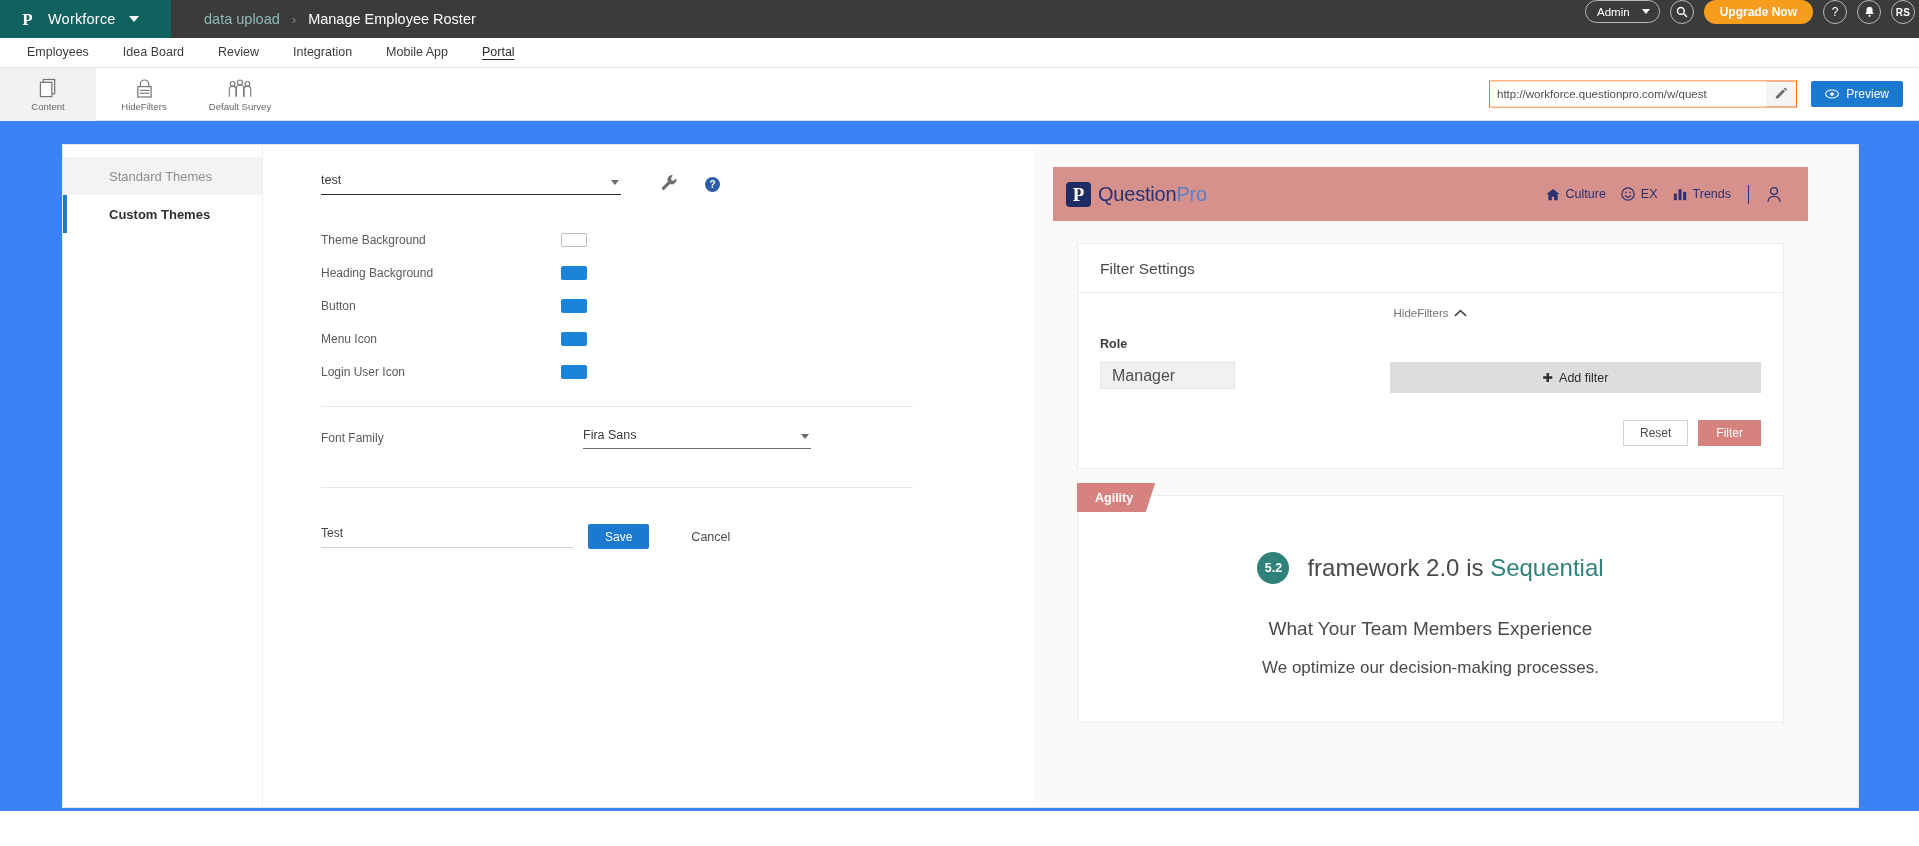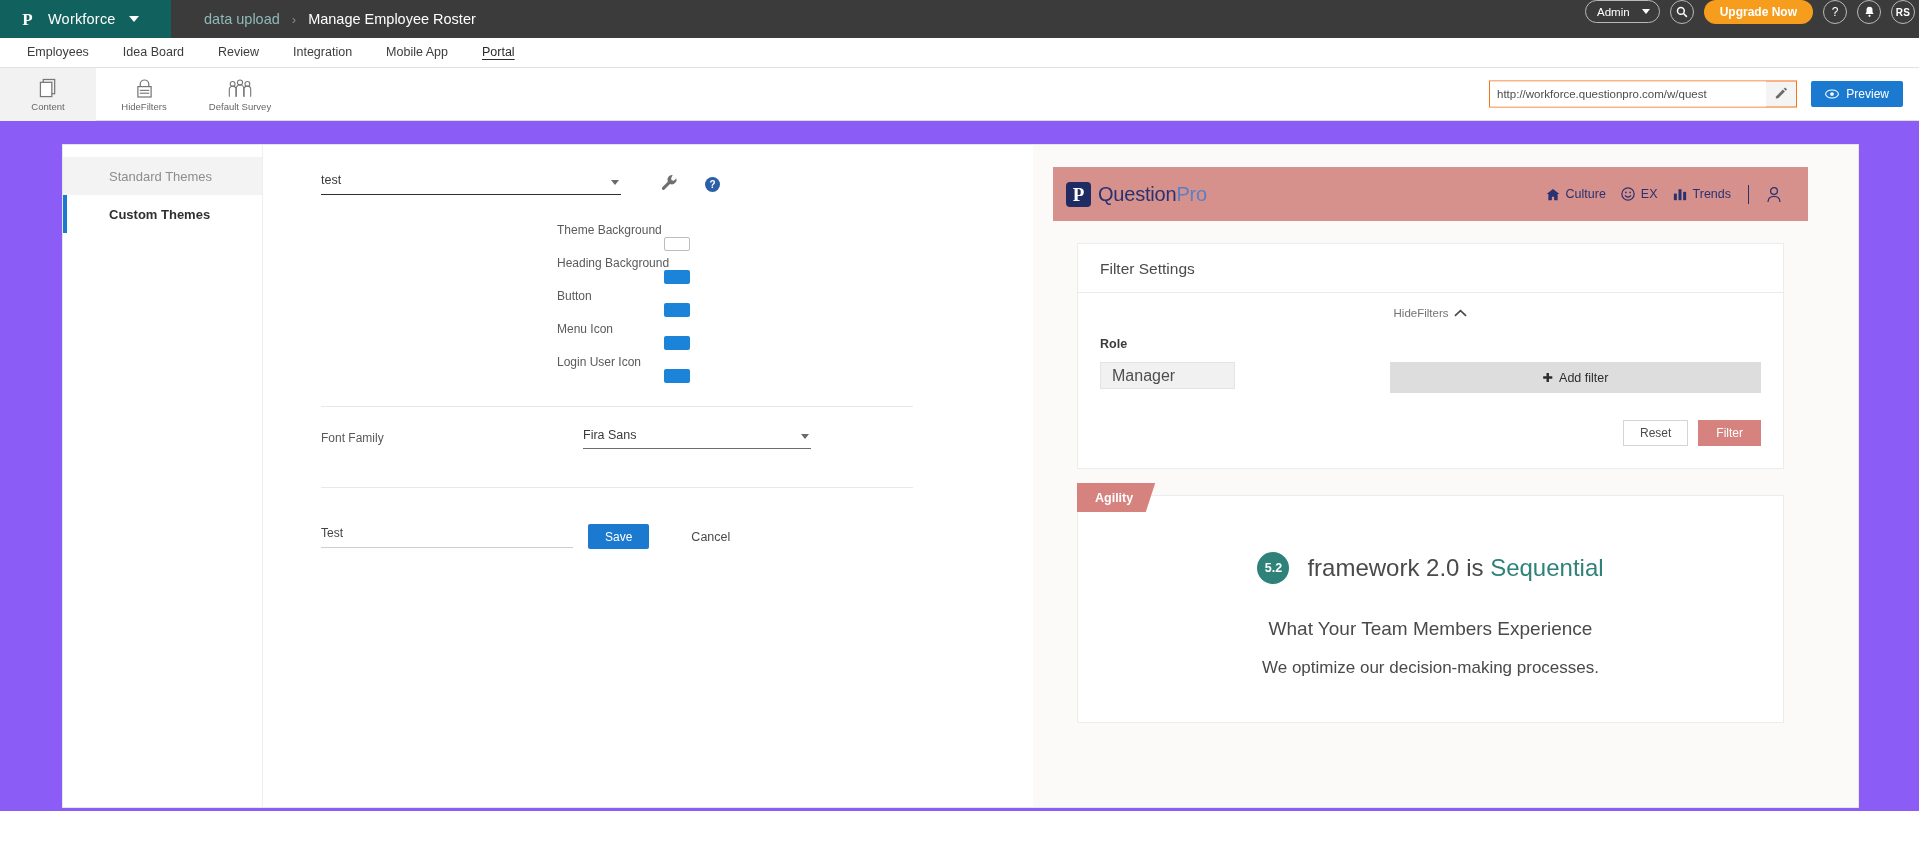--- a/index.html
+++ b/index.html
@@ -110,21 +110,21 @@
   }
   .pencil-ico { width: 30px; text-align: center; color: #6b6b6b; font-size: 12px; }
   .btn-preview {
     position: absolute; right: 16px; top: 50%; transform: translateY(-50%);
     background: #1b79d0; color: #ffffff; font-size: 12px;
     height: 26px; padding: 0 14px; border-radius: 2px;
     display: flex; align-items: center; gap: 7px;
   }
 
   
-  .stage { width: 100%; height: 690px; background: #8b5cf6; padding: 23px 16px 0 62px; }
+  .stage { width: 100%; height: 690px; background: #3b82f6; padding: 23px 16px 0 62px; }
   .panel {
     width: 1797px; height: 664px;
     border: 1px solid #e6e6e6; background: #ffffff;
     display: flex;
   }
   .side {
     width: 200px; flex-shrink: 0; padding-top: 12px;
     border-right: 1px solid #efefef;
   }
   .side-item {
@@ -154,21 +154,21 @@
   .wrench { margin-left: 40px; color: #6f6f6f; }
   .help-ico {
     margin-left: 27px; width: 15px; height: 15px; border-radius: 50%;
     background: #2b5fa8; color: #ffffff; font-size: 10px; font-weight: bold;
     display: flex; align-items: center; justify-content: center;
   }
 
   .color-list { margin-top: 28px; }
   .color-row {
     height: 33px; display: flex; align-items: center;
-    font-size: 12px; color: #5a5a5a; flex-direction: column;
+    font-size: 12px; color: #5a5a5a;
   }
   .color-row .lbl { width: 240px; }
   .swatch { width: 26px; height: 14px; border-radius: 2px; }
   .swatch.empty { background: #ffffff; border: 1px solid #bdbdbd; }
 
   .hr { height: 1px; background: #e8e8e8; width: 592px; margin: 18px 0 0 0; }
 
   .row-font { height: 62px; display: flex; align-items: center; font-size: 12px; color: #5a5a5a; }
   .row-font .lbl { width: 262px; }
   .sel-font {

